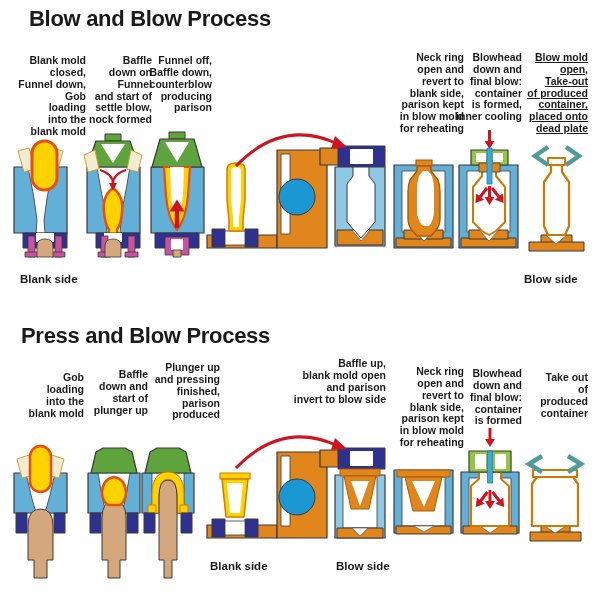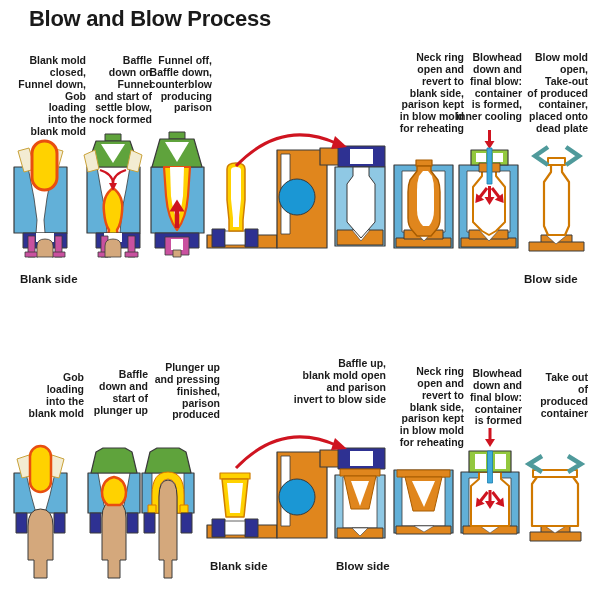--- a/index.html
+++ b/index.html
@@ -13,21 +13,21 @@
               white-space:nowrap;text-align:center;}
   svg.diagram{position:absolute;left:0;top:0;width:600px;height:600px;}
   
   .s1-t{left:29px;top:6px;}
   .s1-l0{left:6px;top:55px;width:80px;}
   .s1-l1{left:80px;top:55px;width:72px;}
   .s1-l2{left:142px;top:55px;width:70px;}
   .s1-l3{left:226px;top:52px;width:172px;}
   .s1-l4{left:394px;top:52px;width:70px;}
   .s1-l5{left:456px;top:52px;width:66px;}
-  .s1-l6{left:520px;top:52px;width:68px;}
+  .s1-l6{left:520px;top:52px;width:68px;text-decoration:underline;}
   .s1-blank{left:20px;top:273px;}
   .s1-blow{left:524px;top:273px;}
   
   .s2-t{left:21px;top:323px;}
   .s2-l0{left:8px;top:372px;width:76px;}
   .s2-l1{left:80px;top:369px;width:68px;}
   .s2-l2{left:140px;top:362px;width:80px;}
   .s2-l3{left:234px;top:358px;width:152px;}
   .s2-l4{left:394px;top:366px;width:70px;}
   .s2-l5{left:456px;top:368px;width:66px;}
@@ -332,20 +332,21 @@
   <div class="step-label s1-l6">Blow mold
 open,
 Take-out
 of produced
 container,
 placed onto
 dead plate</div>
   <div class="side-label s1-blank">Blank side</div>
   <div class="side-label s1-blow">Blow side</div>
 
+  <div class="section-title s2-t">Press and Blow Process</div>
   <div class="step-label s2-l0">Gob
 loading
 into the
 blank mold</div>
   <div class="step-label s2-l1">Baffle
 down and
 start of
 plunger up</div>
   <div class="step-label s2-l2">Plunger up
 and pressing

